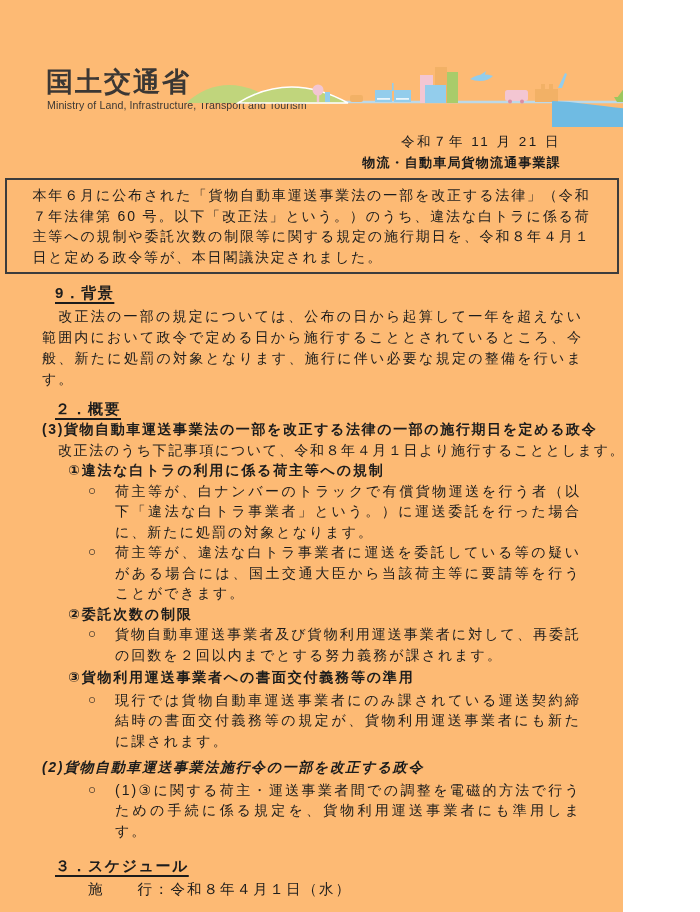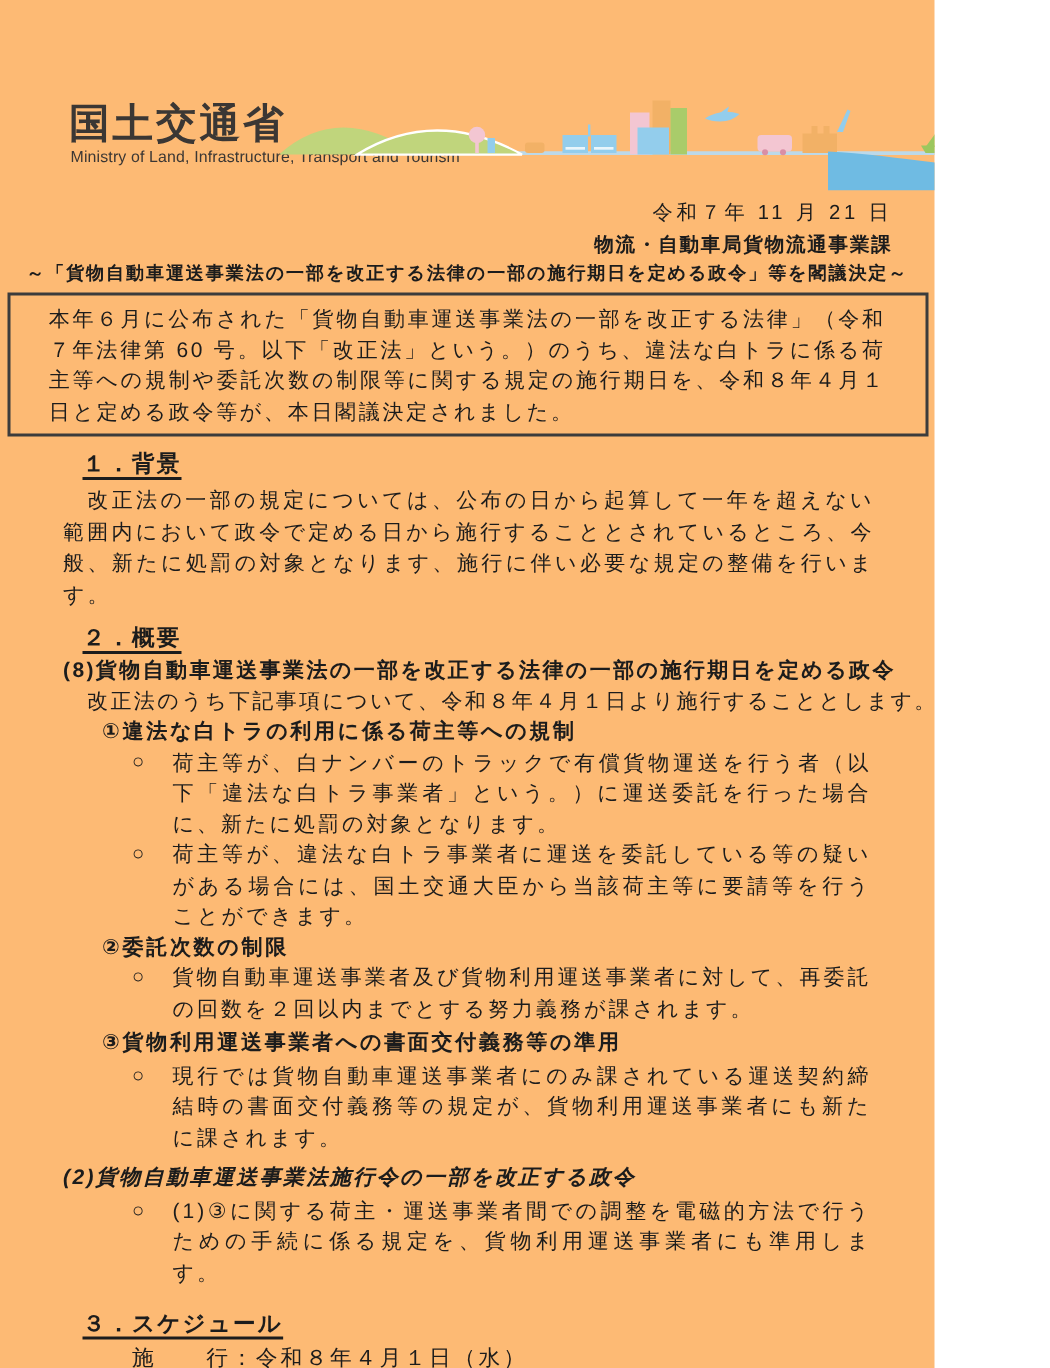--- a/index.html
+++ b/index.html
@@ -7,21 +7,21 @@
     position:relative;width:623px;height:912px;background:#fdba74;overflow:hidden;
     font-family:"Liberation Sans","DejaVu Sans",sans-serif;color:#1c1c1c;
   }
   
   .header{position:relative;height:128px;}
   .logo-jp{position:absolute;left:46px;top:64px;font-size:27px;font-weight:bold;color:#3b3734;letter-spacing:2px;}
   .logo-en{position:absolute;left:47px;top:99px;font-size:10.6px;color:#3b3734;letter-spacing:0.1px;}
   .press{position:absolute;right:44px;top:55px;font-size:19.5px;color:#565b60;letter-spacing:0.3px;}
   .illus{position:absolute;left:178px;top:52px;width:522px;height:75px;}
   
-  .meta{margin-top:3px;text-align:right;padding-right:28px;}
+  .meta{margin-top:3px;text-align:right;padding-right:62px;}
   .meta-date{font-size:13.5px;letter-spacing:2.5px;line-height:21px;}
   .meta-dept{font-size:13px;letter-spacing:1.2px;line-height:21px;font-weight:bold;}
   
   .title{margin-top:10px;text-align:center;font-size:17px;font-weight:bold;letter-spacing:1px;line-height:25px;white-space:nowrap;}
   .subtitle{margin-top:1px;text-align:center;font-size:12px;font-weight:bold;letter-spacing:1.3px;line-height:16px;white-space:nowrap;}
   
   .summary-box{
     margin:5px auto 0;width:558px;border:2px solid #3c3c3c;padding:5px 26px;
     font-size:14px;line-height:20.5px;letter-spacing:1.8px;text-align:justify;text-justify:inter-character;
   }
@@ -87,30 +87,29 @@
       <path d="M447 35 l2 11 h-10 z" fill="#9cc75e"></path>
       <path d="M436 45 h18 l-4 5 h-11 z" fill="#9cc75e"></path>
     </svg>
   </div>
 
   <div class="meta">
     <div class="meta-date">令和７年 11 月 21 日</div>
     <div class="meta-dept">物流・自動車局貨物流通事業課</div>
   </div>
 
-  <div class="subtitle">～「貨物自動車運送事業法の一部を改正する法律の一部の施行期日を定める政令」等を閣議決定～</div>
 
   <div class="summary-box">本年６月に公布された「貨物自動車運送事業法の一部を改正する法律」（令和７年法律第 60 号。以下「改正法」という。）のうち、違法な白トラに係る荷主等への規制や委託次数の制限等に関する規定の施行期日を、令和８年４月１日と定める政令等が、本日閣議決定されました。</div>
 
-  <div class="sec-heading">１．背景</div>
+  <div class="sec-heading">9．背景</div>
   <div class="body-para">　改正法の一部の規定については、公布の日から起算して一年を超えない範囲内において政令で定める日から施行することとされているところ、今般、新たに処罰の対象となります、施行に伴い必要な規定の整備を行います。</div>
 
   <div class="sec-heading mt8">２．概要</div>
 
-  <div class="item-heading">(8)貨物自動車運送事業法の一部を改正する法律の一部の施行期日を定める政令</div>
+  <div class="item-heading">(3)貨物自動車運送事業法の一部を改正する法律の一部の施行期日を定める政令</div>
   <div class="item-intro">改正法のうち下記事項について、令和８年４月１日より施行することとします。</div>
 
   <div class="sub-heading">①違法な白トラの利用に係る荷主等への規制</div>
   <div class="bullet">
     <span class="marker">○</span>
     <span class="btext">荷主等が、白ナンバーのトラックで有償貨物運送を行う者（以下「違法な白トラ事業者」という。）に運送委託を行った場合に、新たに処罰の対象となります。</span>
   </div>
   <div class="bullet">
     <span class="marker">○</span>
     <span class="btext">荷主等が、違法な白トラ事業者に運送を委託している等の疑いがある場合には、国土交通大臣から当該荷主等に要請等を行うことができます。</span>

